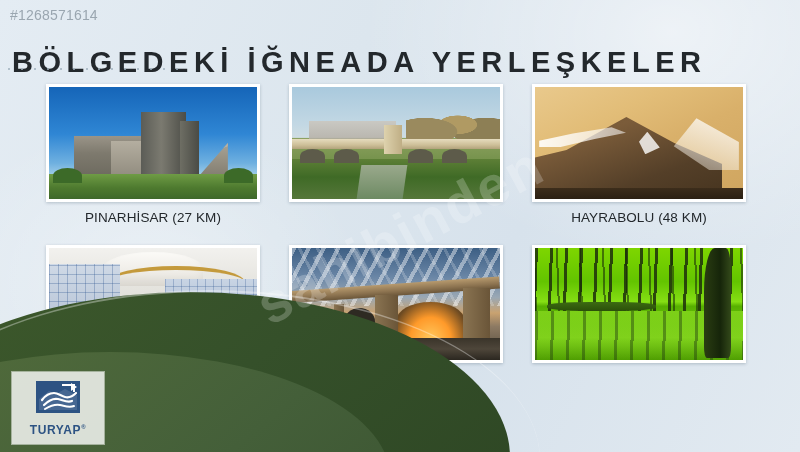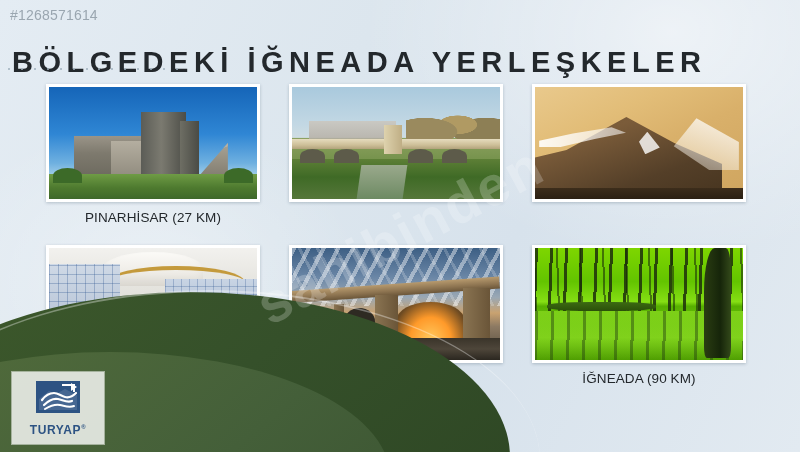--- a/index.html
+++ b/index.html
@@ -498,20 +498,21 @@
     <div class="card">
       <div class="photo-frame">
         <div class="photo sc-relief">
           <div class="mound"></div>
           <div class="snow"></div>
           <div class="snow2"></div>
           <div class="nick"></div>
           <div class="base"></div>
         </div>
       </div>
+      <div class="caption">HAYRABOLU (48 KM)</div>
     </div>
 
     <div class="card">
       <div class="photo-frame">
         <div class="photo sc-mosque">
           <div class="dome"></div>
           <div class="goldarc"></div>
           <div class="tilewall"></div>
           <div class="tilewall2"></div>
           <div class="minbar"></div>
@@ -542,21 +543,20 @@
     <div class="card">
       <div class="photo-frame">
         <div class="photo sc-forest">
           <div class="trunks"></div>
           <div class="trunks2"></div>
           <div class="shore"></div>
           <div class="refl"></div>
           <div class="bigtrunk"></div>
         </div>
       </div>
-      <div class="caption">İĞNEADA (90 KM)</div>
     </div>
 
   </div>
 
   <div class="swoosh"></div>
   <div class="swoosh2"></div>
   <div class="swoosh-edge"></div>
 
   <div class="logo">
     <div class="logo-mark">

